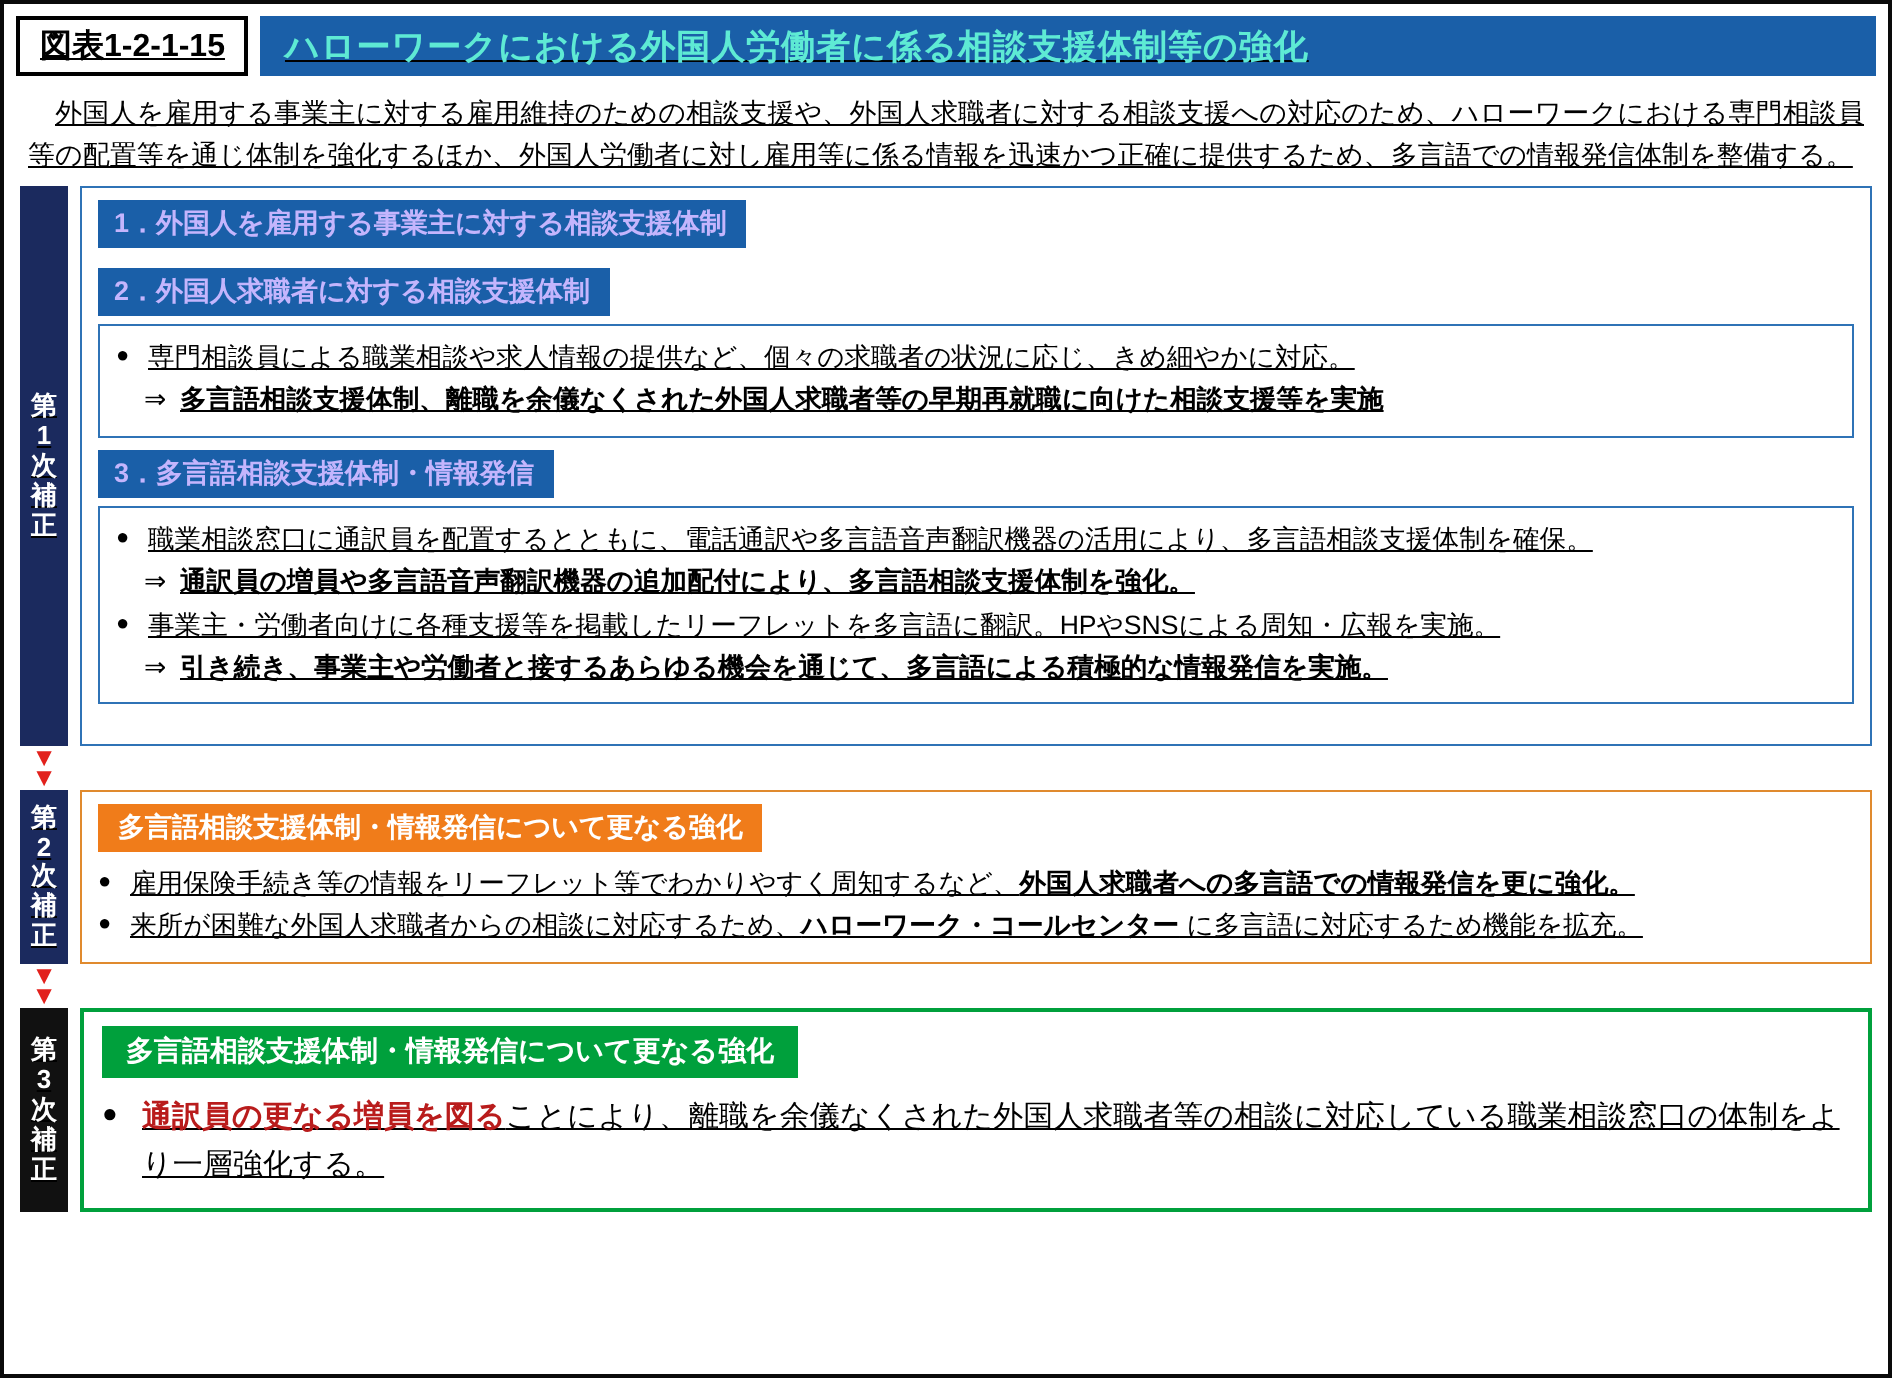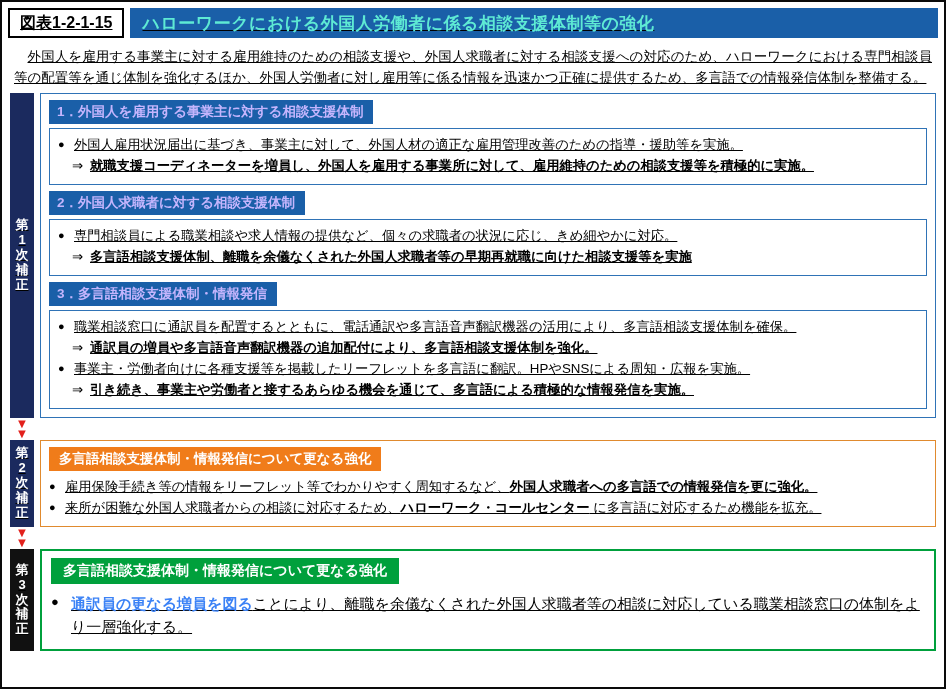--- a/index.html
+++ b/index.html
@@ -98,21 +98,21 @@
   }
 
   
   .panel-blue {
     border: 1px solid #2f73b6;
     padding: 6px 8px 8px 8px;
   }
   .sec {
     margin-bottom: 6px;
   }
-  .sec:last-child { margin-bottom: 0; }
+  .sec:last-child { margin-bottom: 12px; }
   .sec-head {
     display: inline-block;
     background: #1a5fa8;
     color: #c4b5fd;
     font-weight: bold;
     font-size: 13.5px;
     padding: 3px 10px 3px 8px;
     margin-bottom: 4px;
   }
   .sec-box {
@@ -207,21 +207,21 @@
   }
   .green-body::before {
     content: "\25CF";
     position: absolute;
     left: 0;
     top: 0;
     font-size: 13px;
     line-height: 1.5;
   }
   .green-em {
-    color: #3b82f6;
+    color: #b91c1c;
     font-weight: bold;
   }
   .b { font-weight: bold; }
 </style>
 </head>
 <body>
 
 <div class="page">
 
   <div class="titlebar">
@@ -238,24 +238,20 @@
         <span>第</span>
         <span>1</span>
         <span>次</span>
         <span>補</span>
         <span>正</span>
       </div>
       <div class="panel panel-blue">
 
         <div class="sec">
           <div class="sec-head">1．外国人を雇用する事業主に対する相談支援体制</div>
-          <div class="sec-box">
-            <div class="bullet">外国人雇用状況届出に基づき、事業主に対して、外国人材の適正な雇用管理改善のための指導・援助等を実施。</div>
-            <div class="arrowline">就職支援コーディネーターを増員し、外国人を雇用する事業所に対して、雇用維持のための相談支援等を積極的に実施。</div>
-          </div>
         </div>
 
         <div class="sec">
           <div class="sec-head">2．外国人求職者に対する相談支援体制</div>
           <div class="sec-box">
             <div class="bullet">専門相談員による職業相談や求人情報の提供など、個々の求職者の状況に応じ、きめ細やかに対応。</div>
             <div class="arrowline">多言語相談支援体制、離職を余儀なくされた外国人求職者等の早期再就職に向けた相談支援等を実施</div>
           </div>
         </div>
 

